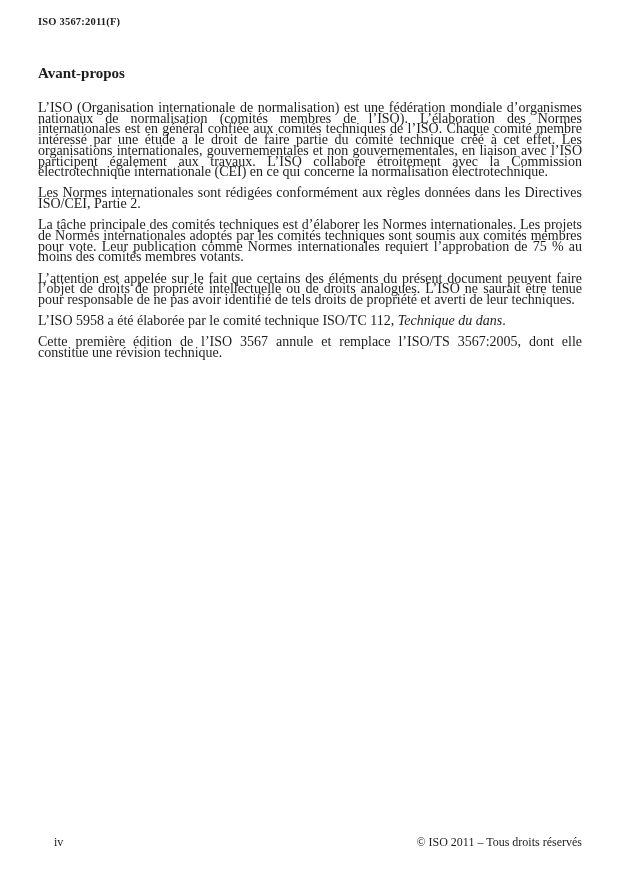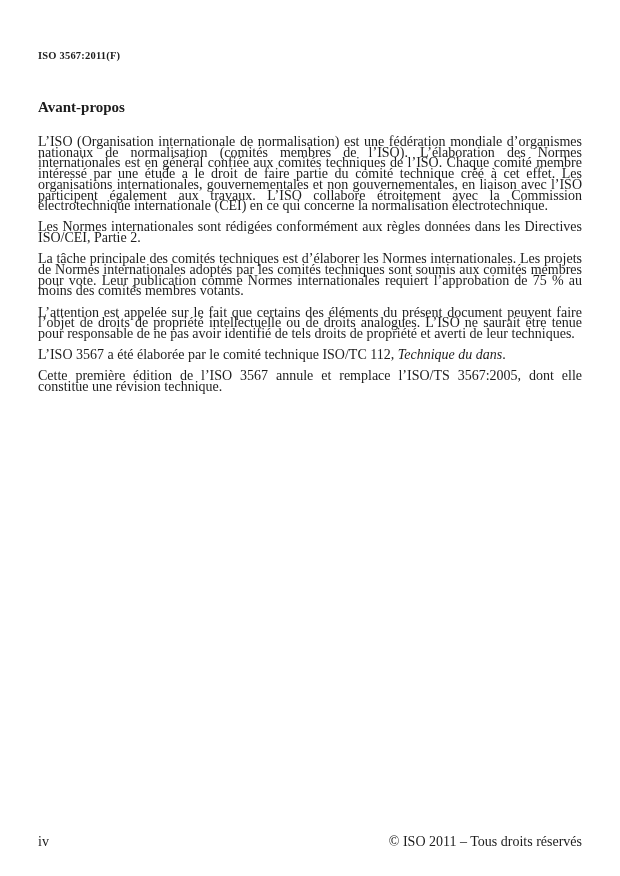--- a/index.html
+++ b/index.html
@@ -6,21 +6,21 @@
     margin: 0;
     padding: 0;
     background: #ffffff;
   }
   .page {
     position: relative;
     width: 620px;
     height: 876px;
     background: #ffffff;
     box-sizing: border-box;
-    padding: 50px 38px 0 38px;
+    padding: 16px 38px 0 38px;
     font-family: "Liberation Serif", "DejaVu Serif", serif;
     color: #1c1c1c;
     overflow: hidden;
   }
   .doc-header {
     font-size: 10.5px;
     font-weight: bold;
     letter-spacing: 0.2px;
     margin: 0 0 38px 0;
   }
@@ -34,27 +34,27 @@
     font-size: 14px;
     line-height: 10.7px;
     text-align: justify;
     margin: 0 0 10.5px 0;
   }
   .body-text em {
     font-style: italic;
   }
   .page-footer {
     position: absolute;
-    left: 38px;
+    left: 54px;
     right: 38px;
     bottom: 26px;
     display: flex;
     justify-content: space-between;
     align-items: baseline;
-    font-size: 14px;
+    font-size: 12px;
     color: #1c1c1c;
   }
 </style>
 </head>
 <body>
 
 <div class="page">
 
   <div class="doc-header">ISO 3567:2011(F)</div>
 
@@ -63,21 +63,21 @@
   <div class="body-text">
 
     <p>L’ISO (Organisation internationale de normalisation) est une fédération mondiale d’organismes nationaux de normalisation (comités membres de l’ISO). L’élaboration des Normes internationales est en général confiée aux comités techniques de l’ISO. Chaque comité membre intéressé par une étude a le droit de faire partie du comité technique créé à cet effet. Les organisations internationales, gouvernementales et non gouvernementales, en liaison avec l’ISO participent également aux travaux. L’ISO collabore étroitement avec la Commission électrotechnique internationale (CEI) en ce qui concerne la normalisation électrotechnique.</p>
 
     <p>Les Normes internationales sont rédigées conformément aux règles données dans les Directives ISO/CEI, Partie 2.</p>
 
     <p>La tâche principale des comités techniques est d’élaborer les Normes internationales. Les projets de Normes internationales adoptés par les comités techniques sont soumis aux comités membres pour vote. Leur publication comme Normes internationales requiert l’approbation de 75 % au moins des comités membres votants.</p>
 
     <p>L’attention est appelée sur le fait que certains des éléments du présent document peuvent faire l’objet de droits de propriété intellectuelle ou de droits analogues. L’ISO ne saurait être tenue pour responsable de ne pas avoir identifié de tels droits de propriété et averti de leur techniques.</p>
 
-    <p><span>L’ISO 3567 a été élaborée par le comité technique ISO/TC 112, </span><em>Technique du dans</em><span>.</span></p>
+    <p><span>L’ISO 5958 a été élaborée par le comité technique ISO/TC 112, </span><em>Technique du dans</em><span>.</span></p>
 
     <p>Cette première édition de l’ISO 3567 annule et remplace l’ISO/TS 3567:2005, dont elle constitue une révision technique.</p>
 
   </div>
 
   <div class="page-footer">
     <span>iv</span>
     <span>© ISO 2011 – Tous droits réservés</span>
   </div>
 

